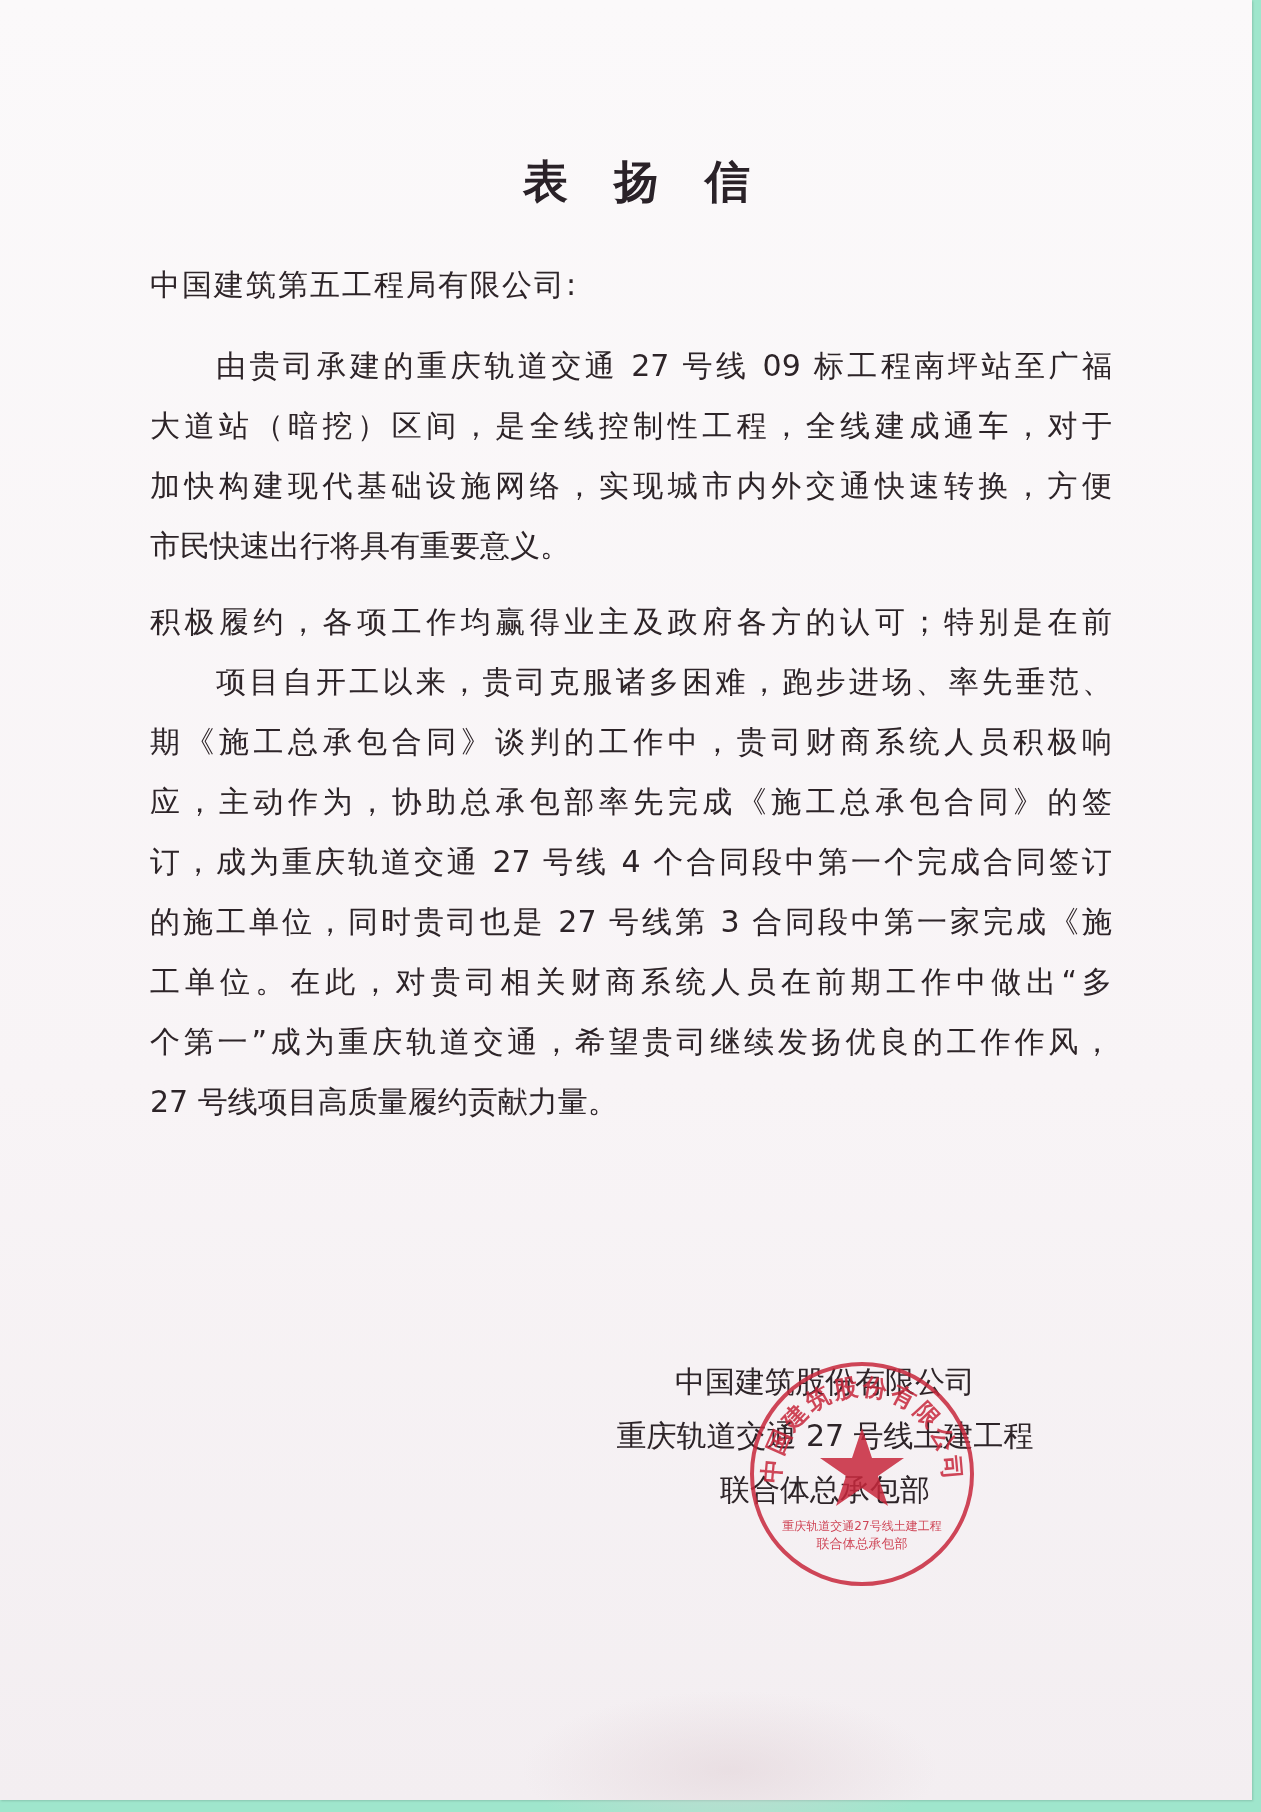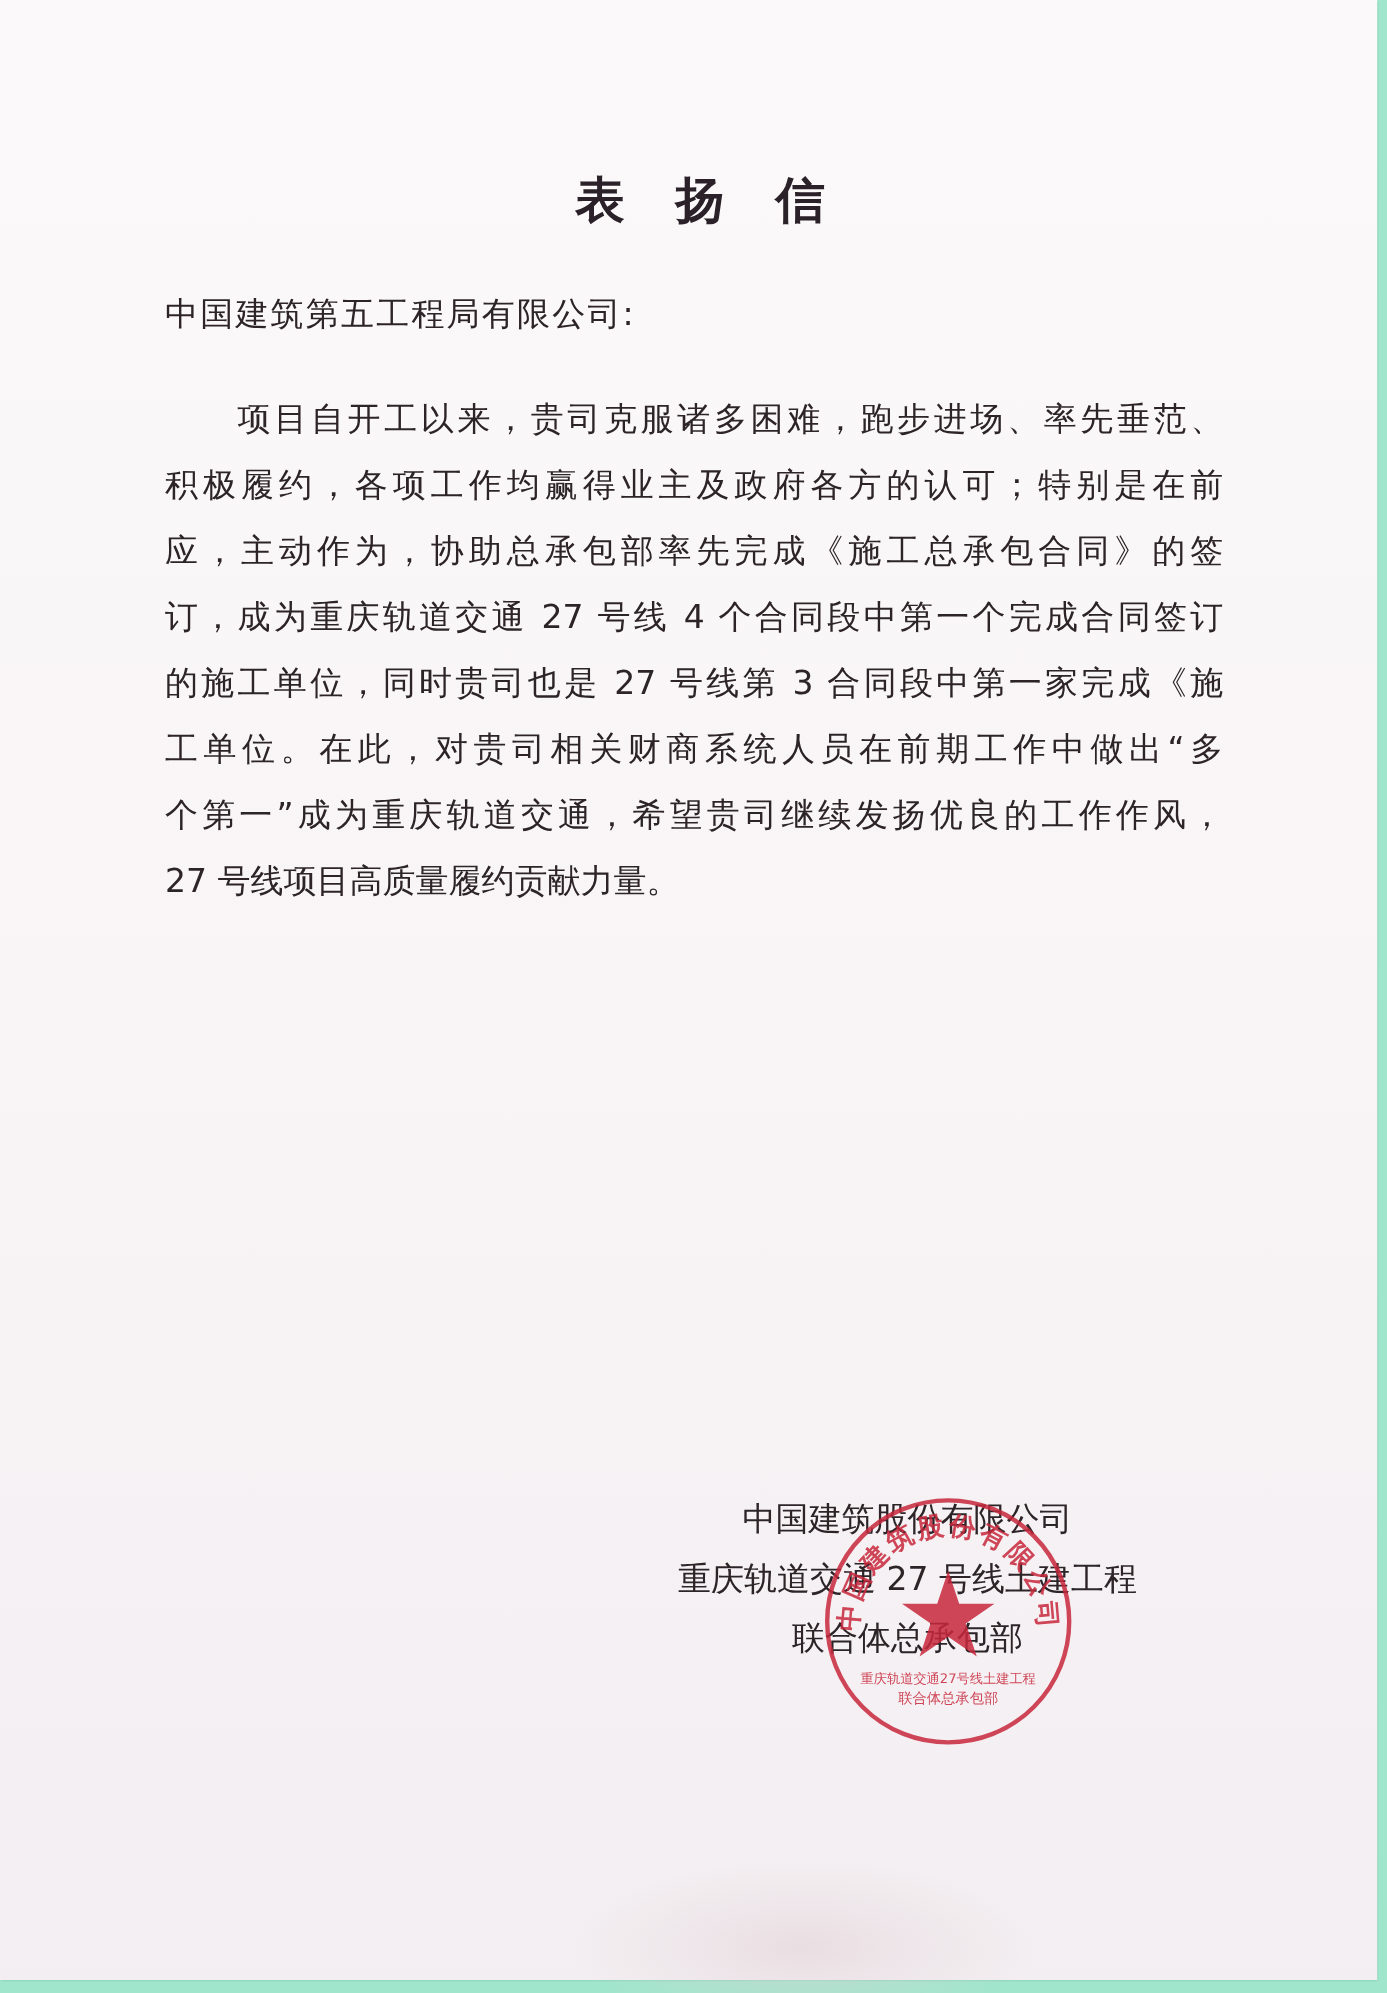--- a/index.html
+++ b/index.html
@@ -51,24 +51,31 @@
 </head>
 <body>
 
 <div class="paper">
 
   <div class="title">表扬信</div>
 
   <div class="salutation">中国建筑第五工程局有限公司:</div>
 
   <div class="body-text">
+    <div>
+      <div class="line indent">由贵司承建的重庆轨道交通 27 号线 09 标工程南坪站至广福</div>
+      <div class="line">大道站（暗挖）区间，是全线控制性工程，全线建成通车，对于</div>
+      <div class="line">加快构建现代基础设施网络，实现城市内外交通快速转换，方便</div>
+      <div class="line last">市民快速出行将具有重要意义。</div>
+    </div>
     <div class="para-gap"></div>
     <div>
+      <div class="line">积极履约，各项工作均赢得业主及政府各方的认可；特别是在前</div>
       <div class="line indent">项目自开工以来，贵司克服诸多困难，跑步进场、率先垂范、</div>
-      <div class="line">积极履约，各项工作均赢得业主及政府各方的认可；特别是在前</div>
+      <div class="line">期《施工总承包合同》谈判的工作中，贵司财商系统人员积极响</div>
       <div class="line">应，主动作为，协助总承包部率先完成《施工总承包合同》的签</div>
       <div class="line">订，成为重庆轨道交通 27 号线 4 个合同段中第一个完成合同签订</div>
       <div class="line">的施工单位，同时贵司也是 27 号线第 3 合同段中第一家完成《施</div>
       <div class="line">工单位。在此，对贵司相关财商系统人员在前期工作中做出“多</div>
       <div class="line">个第一”成为重庆轨道交通，希望贵司继续发扬优良的工作作风，</div>
       <div class="line last">27 号线项目高质量履约贡献力量。</div>
     </div>
   </div>
 
   <div class="signature">

